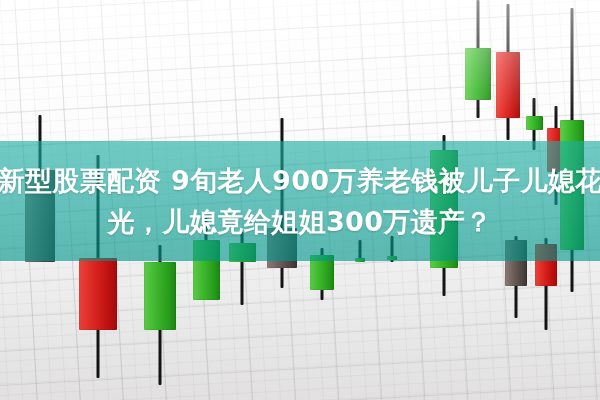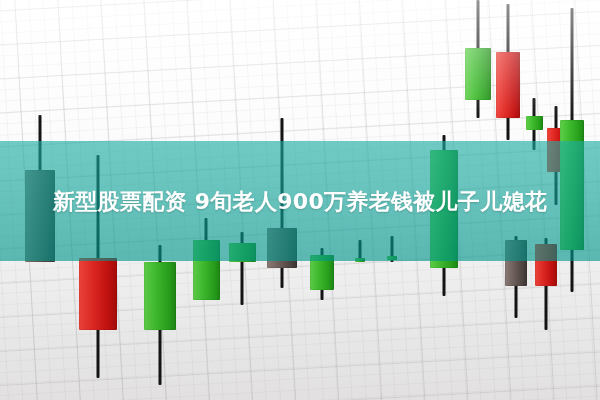--- a/index.html
+++ b/index.html
@@ -82,21 +82,21 @@
   }
 
   
   .headline{
     position:absolute;left:0;right:0;
     display:flex;flex-direction:column;
     align-items:center;justify-content:center;
     text-align:center;
     color:#ffffff;
     font-weight:700;
-    font-size:22px;
+    font-size:27px;
     line-height:41px;
     letter-spacing:.3px;
     padding:0 8px;
     box-sizing:border-box;
     text-shadow:0 1px 2px rgba(0,0,0,.18);
     -webkit-font-smoothing:antialiased;
   }
   .headline .ln{display:block;white-space:nowrap;}
 </style>
 </head>
@@ -178,15 +178,16 @@
         <div class="body up" style="top: 112px; height: 130px;"></div>
       </div>
     </div>
 
   <div class="vignette"></div>
 
   <div class="teal-band" style="top: 141px; height: 120px; background: rgba(0, 163, 152, 0.6);"></div>
 
   <div class="headline" style="top: 141px; height: 120px; color: rgb(255, 255, 255);">
     <span class="ln">新型股票配资 9旬老人900万养老钱被儿子儿媳花</span>
+    <span class="ln">光，儿媳竟给姐姐300万遗产？</span>
   </div>
 
 </div>
 
 </body></html>

